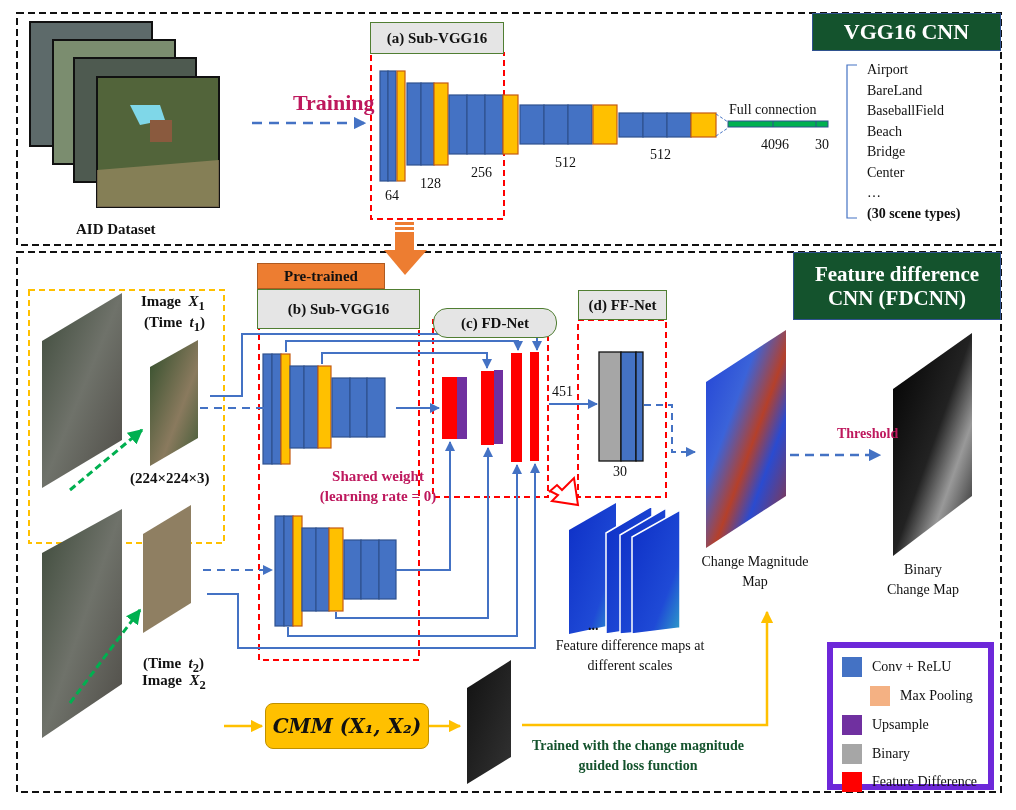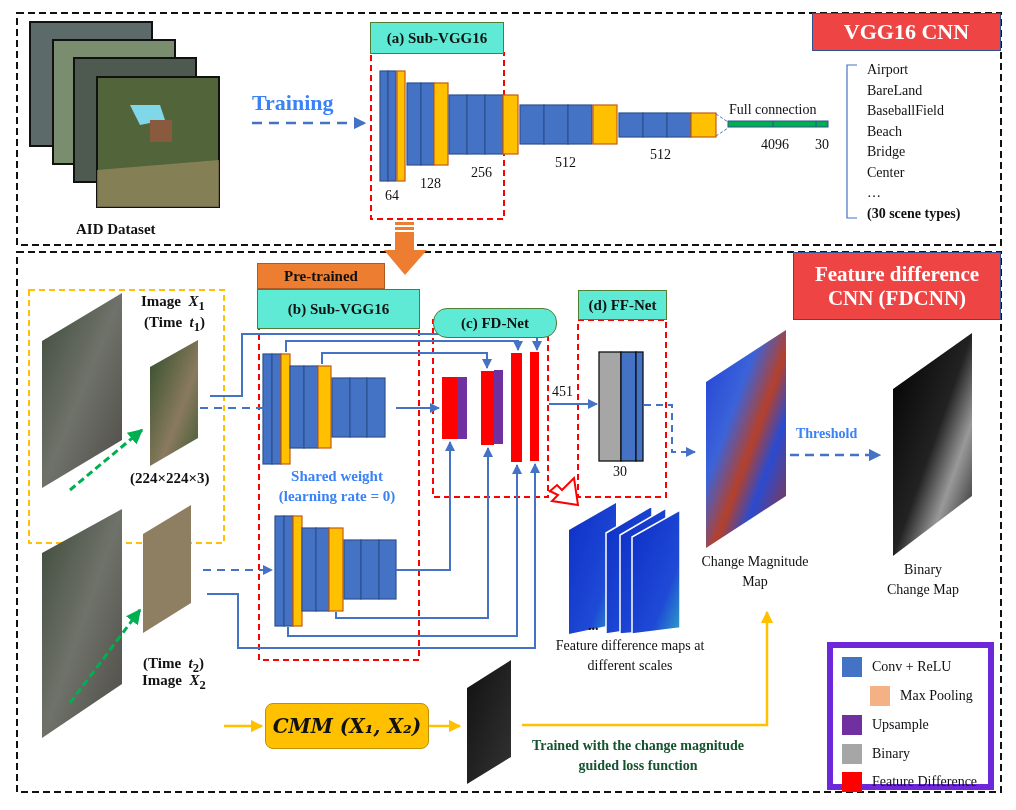--- a/index.html
+++ b/index.html
@@ -1,25 +1,25 @@
 <!DOCTYPE html>
 <html><head>
 <meta charset="utf-8">
 <style>
   html, body { margin:0; padding:0; background:#fff; }
   body { width:1016px; height:810px; position:relative; overflow:hidden; font-family:"Liberation Serif", serif; }
   .abs { position:absolute; }
   svg.canvas { position:absolute; left:0; top:0; }
-  .hdr-green { position:absolute; background:#5eead4; border:1px solid #507e32; color:#111; font-weight:bold; font-size:15px; display:flex; align-items:center; justify-content:center; box-sizing:border-box; }
-  .hdr-blue { position:absolute; background:#ef4444; border:1px solid #2f528f; color:#fff; font-weight:bold; font-size:22px; display:flex; align-items:center; justify-content:center; text-align:center; box-sizing:border-box; line-height:1.15; }
+  .hdr-green { position:absolute; background:#e5e5e5; border:1px solid #507e32; color:#111; font-weight:bold; font-size:15px; display:flex; align-items:center; justify-content:center; box-sizing:border-box; }
+  .hdr-blue { position:absolute; background:#14532d; border:1px solid #2f528f; color:#fff; font-weight:bold; font-size:22px; display:flex; align-items:center; justify-content:center; text-align:center; box-sizing:border-box; line-height:1.15; }
   .hdr-orange { position:absolute; background:#ed7d31; border:1px solid #ae5a21; color:#111; font-weight:bold; font-size:15px; display:flex; align-items:center; justify-content:center; box-sizing:border-box; }
   .lbl { position:absolute; font-size:14px; color:#111; white-space:nowrap; }
   .lbl-c { position:absolute; font-size:14px; color:#111; text-align:center; white-space:nowrap; }
   .bold { font-weight:bold; }
-  .red { color:#3b82f6; }
+  .red { color:#be185d;margin-left:41px; }
   .gold { color:#14532d; }
   .classes div { font-size:14px; line-height:20.5px; color:#111; }
   .legend { position:absolute; left:827px; top:642px; width:167px; height:148px; border:6px solid #6d28d9; background:#fff; box-sizing:border-box; }
   .legend .row { position:absolute; left:9px; display:flex; align-items:center; }
   .legend .sw { width:20px; height:20px; margin-right:10px; }
   .legend .txt { font-size:14px; color:#111; white-space:nowrap; }
   .cmm { position:absolute; left:265px; top:703px; width:164px; height:46px; background:#ffc000; border:1px solid #bf9000; border-radius:8px; box-sizing:border-box; display:flex; align-items:center; justify-content:center; font-weight:bold; font-style:italic; font-size:20px; color:#111; font-family:"DejaVu Serif", serif; }
 </style>
 </head>
 <body>

